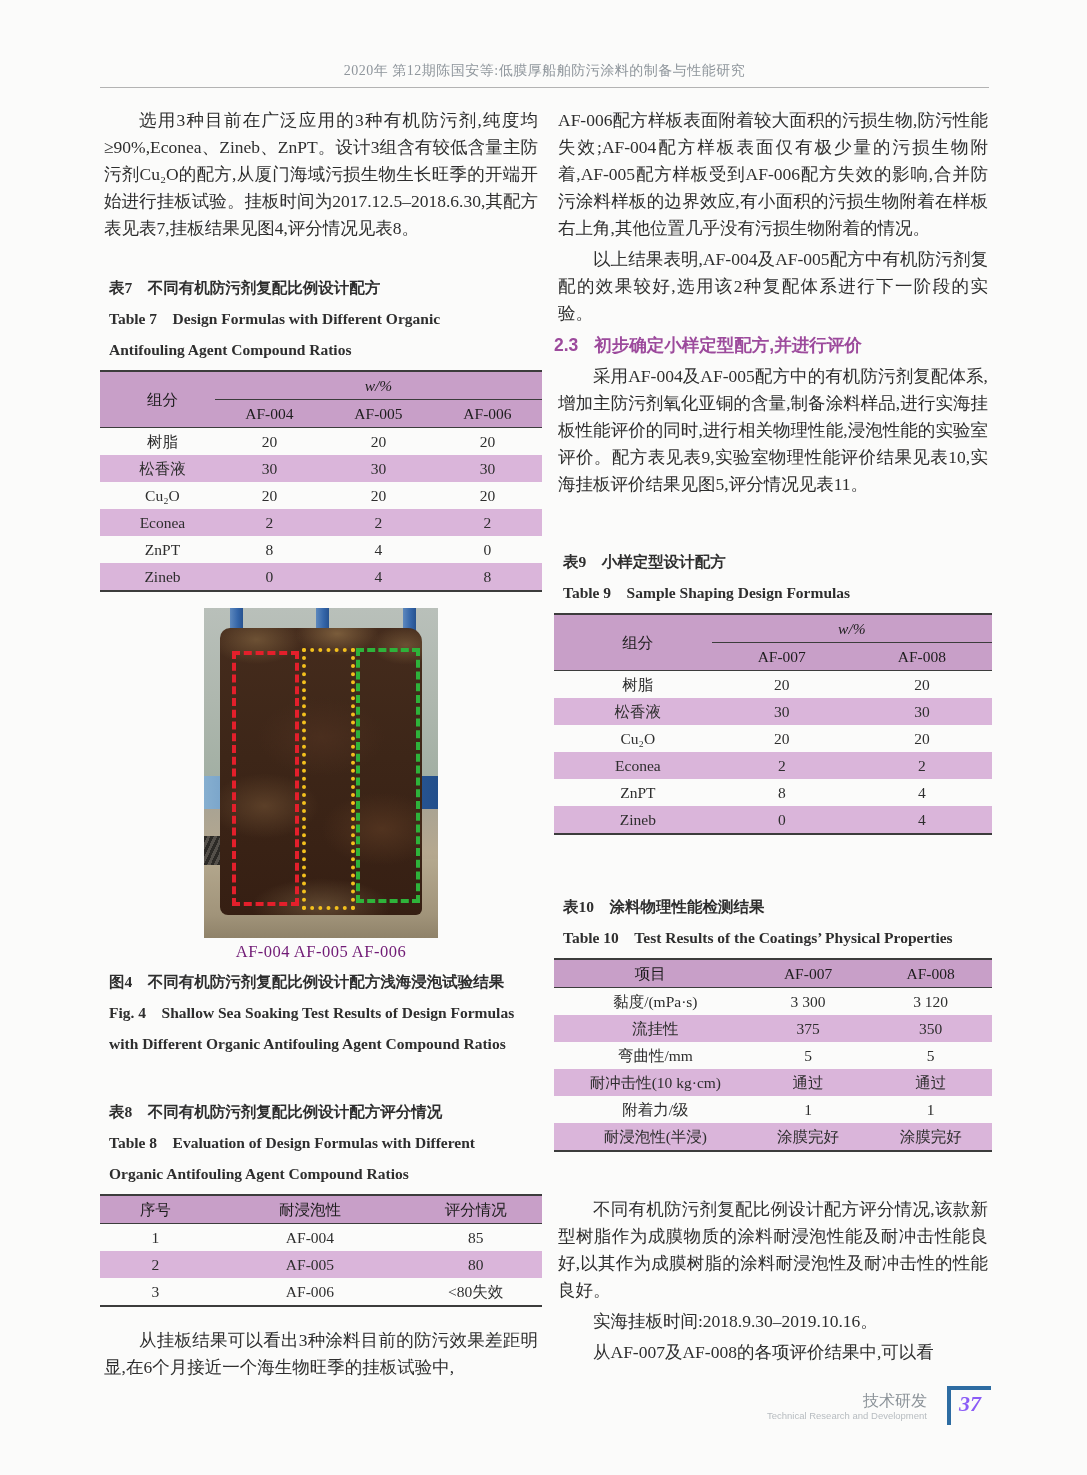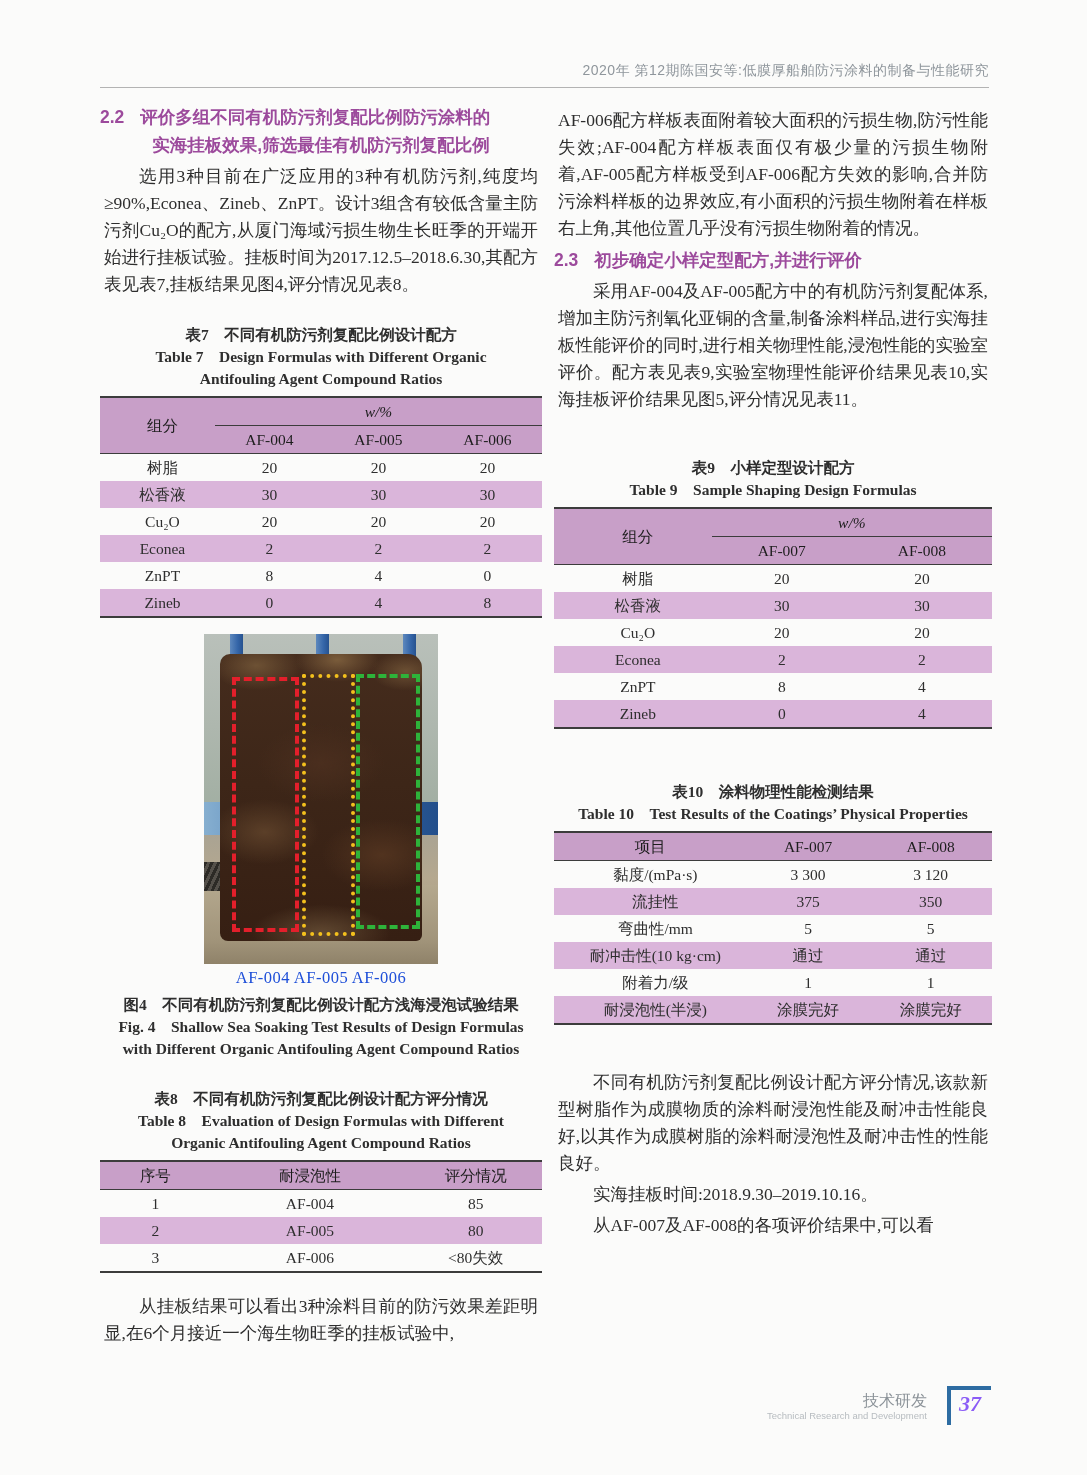--- a/index.html
+++ b/index.html
@@ -8,23 +8,23 @@
     background:#fbfbfa;
     font-family:"Liberation Serif", serif;
     color:#2e2e2e;
     position:relative;
   }
   .page{position:absolute;inset:0;}
 
   
   .pg-header{
     position:absolute;left:100px;right:98px;top:62px;
-    display:flex;justify-content:flex-end;align-items:flex-end;
+    display:flex;justify-content:center;align-items:flex-end;
     padding-bottom:7px;border-bottom:1px solid #b3b3b3;
-    font-family:Liberation Sans, sans-serif;
+    font-family:Liberation Serif, serif;
     font-size:14px;color:#8f969c;letter-spacing:.5px;
   }
 
   
   .col{position:absolute;top:103px;}
   .col-left{left:100px;width:442px;}
   .col-right{left:554px;width:438px;}
 
   .para{
     font-size:17.5px;line-height:27px;text-align:justify;
@@ -35,22 +35,22 @@
   .sec-head{
     font-family:"Liberation Sans", sans-serif;
     font-weight:bold;color:#9c4a9c;
     font-size:17.5px;line-height:28px;margin:0 0 2px 0;
   }
   .sec-head .num{margin-right:16px;}
   .sec-line2{text-align:center;}
 
   
   .cap{
-    text-align:center;font-size:15.5px;line-height:22px;
-    font-weight:bold;margin:0;
+    text-align:left;font-size:15.5px;line-height:22px;
+    font-weight:bold;margin:9px;
   }
   .cap-zh{font-family:"Liberation Serif", serif;}
   .cap-en{font-family:"Liberation Serif", serif;}
 
   
   table{border-collapse:collapse;width:100%;font-size:15.5px;}
   .ptable{margin-top:6px;}
   .ptable th,.ptable td{
     padding:3px 4px;text-align:center;font-weight:normal;
     line-height:21px;
@@ -89,21 +89,21 @@
       radial-gradient(86px 52px at 80% 70%,#51331f 0%,rgba(0,0,0,0) 70%),
       radial-gradient(100px 40px at 50% 97%,#5f4730 0%,rgba(0,0,0,0) 70%),
       linear-gradient(180deg,#452c1d 0%,#3d2618 45%,#361f13 100%);
   }
   .ovl{position:absolute;}
   .ovl-red{left:12%;width:25%;top:13%;height:75%;border:4px dashed #e31f2b;}
   .ovl-yellow{left:42%;width:19%;top:12%;height:77%;border:4px dotted #f2c center;}
   .ovl-yellow{border:4px dotted #f3c01d;}
   .ovl-green{left:65%;width:24%;top:12%;height:75%;border:4px dashed #2eb33a;}
   .panel-labels{
-    text-align:center;color:#1d4ed8;font-size:16.5px;margin:2px 0 6px 0;
+    text-align:center;color:#701a75;font-size:16.5px;margin:2px 0 6px 0;
     letter-spacing:.5px;
   }
 
   
   .pg-footer{
     position:absolute;right:96px;top:1386px;
     display:flex;align-items:flex-start;gap:20px;
   }
   .footer-labels{text-align:right;padding-top:6px;}
   .footer-zh{font-family:"Liberation Sans", sans-serif;color:#8b9298;font-size:16px;line-height:18px;}
@@ -121,24 +121,20 @@
 
 <div class="page">
 
   <div class="pg-header">
     <span>2020年  第12期</span>
     <span>陈国安等:低膜厚船舶防污涂料的制备与性能研究</span>
   </div>
 
   <div class="col col-left">
 
-    <div class="sec-head">
-      <div><span class="num">2.2</span><span>评价多组不同有机防污剂复配比例防污涂料的</span></div>
-      <div class="sec-line2">实海挂板效果,筛选最佳有机防污剂复配比例</div>
-    </div>
 
     <p class="para">选用3种目前在广泛应用的3种有机防污剂,纯度均≥90%,Econea、Zineb、ZnPT。设计3组含有较低含量主防污剂Cu₂O的配方,从厦门海域污损生物生长旺季的开端开始进行挂板试验。挂板时间为2017.12.5–2018.6.30,其配方表见表7,挂板结果见图4,评分情况见表8。</p>
 
     <div class="spacer22"></div>
     <p class="cap cap-zh">表7　不同有机防污剂复配比例设计配方</p>
     <p class="cap cap-en">Table 7　Design Formulas with Different Organic</p>
     <p class="cap cap-en">Antifouling Agent Compound Ratios</p>
 
     <table class="ptable">
       <thead>
@@ -242,20 +238,21 @@
       </tbody>
     </table>
 
     <div class="spacer16"></div>
     <p class="para">从挂板结果可以看出3种涂料目前的防污效果差距明显,在6个月接近一个海生物旺季的挂板试验中,</p>
   </div>
 
   <div class="col col-right">
 
     <p class="para noindent">AF-006配方样板表面附着较大面积的污损生物,防污性能失效;AF-004配方样板表面仅有极少量的污损生物附着,AF-005配方样板受到AF-006配方失效的影响,合并防污涂料样板的边界效应,有小面积的污损生物附着在样板右上角,其他位置几乎没有污损生物附着的情况。</p>
+    <p class="para">以上结果表明,AF-004及AF-005配方中有机防污剂复配的效果较好,选用该2种复配体系进行下一阶段的实验。</p>
 
     <div class="sec-head">
       <div><span class="num">2.3</span><span>初步确定小样定型配方,并进行评价</span></div>
     </div>
 
     <p class="para">采用AF-004及AF-005配方中的有机防污剂复配体系,增加主防污剂氧化亚铜的含量,制备涂料样品,进行实海挂板性能评价的同时,进行相关物理性能,浸泡性能的实验室评价。配方表见表9,实验室物理性能评价结果见表10,实海挂板评价结果见图5,评分情况见表11。</p>
 
     <div class="spacer40"></div>
     <p class="cap cap-zh">表9　小样定型设计配方</p>
     <p class="cap cap-en">Table 9　Sample Shaping Design Formulas</p>

